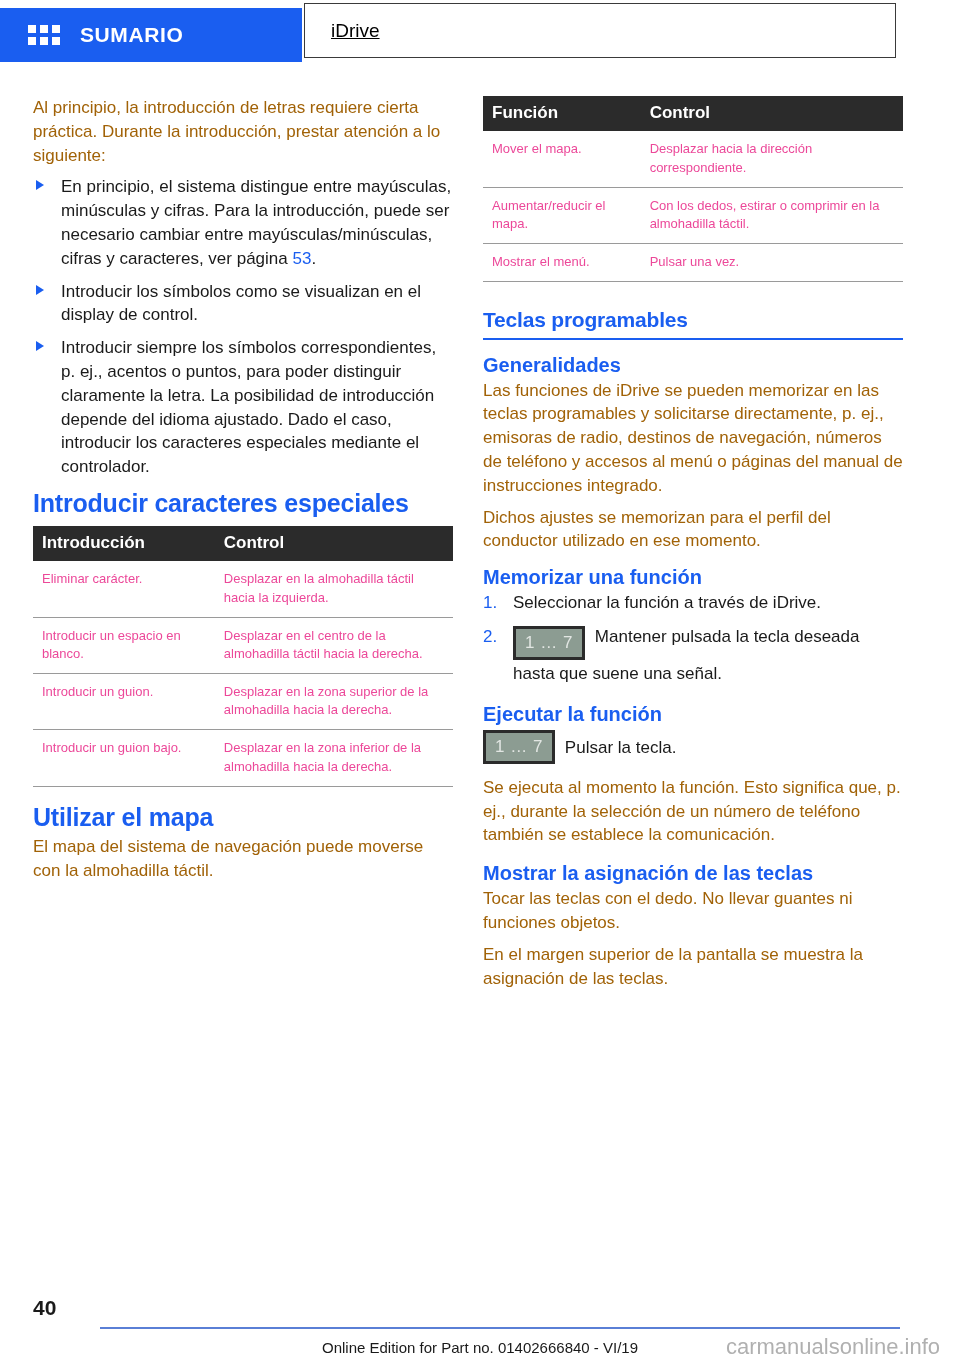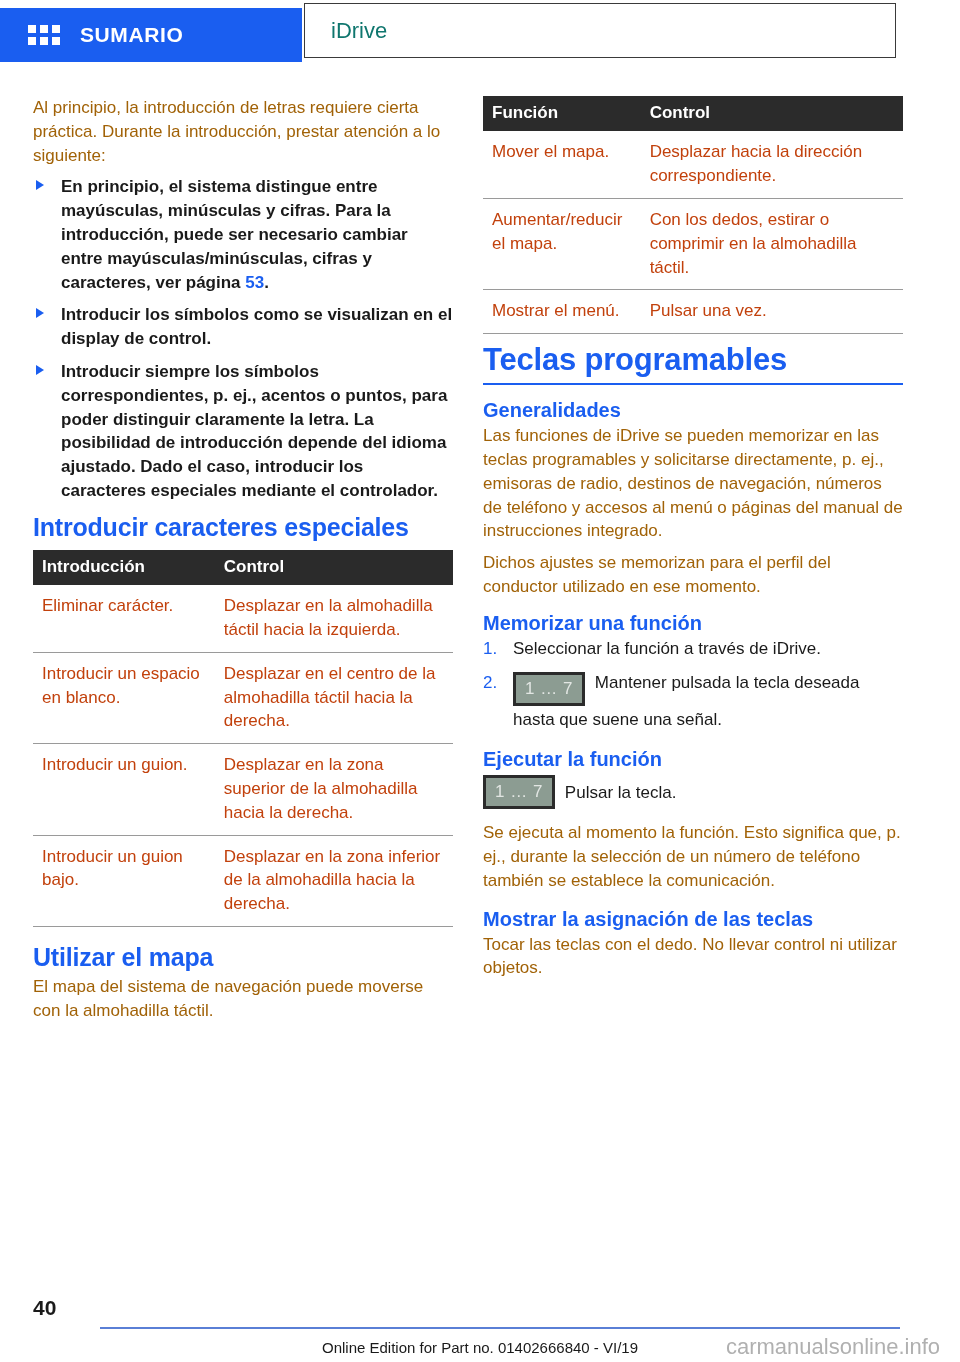--- a/index.html
+++ b/index.html
@@ -62,22 +62,23 @@
     width: 592px;
     height: 55px;
     border: 1px solid #3a3a3a;
     background: #ffffff;
     box-sizing: border-box;
     display: flex;
     align-items: center;
     padding-left: 26px;
   }
   .idrive-label {
-    font-size: 22px;
-    color: #0f766e;
+    font-size: 19px;
+    color: #000000;
+    text-decoration: underline;
   }
 
   
   .col {
     position: absolute;
     top: 96px;
     width: 420px;
   }
   .col-left  { left: 33px; }
   .col-right { left: 483px; }
@@ -109,21 +110,20 @@
     margin: 0 0 8px 0;
     color: #a16207;
   }
   .page-ref { color: #1a5ef0; }
 
   
   ul.bullets {
     list-style: none;
     margin: 6px 0 0 0;
     padding: 0;
-    font-weight: bold;
   }
   ul.bullets > li {
     position: relative;
     padding-left: 28px;
     font-size: 17px;
     line-height: 1.40;
     margin-bottom: 9px;
   }
   ul.bullets > li .tri {
     position: absolute;
@@ -189,26 +189,26 @@
   table.t thead th {
     background: #2b2b2b;
     color: #ffffff;
     font-size: 17px;
     font-weight: bold;
     text-align: left;
     padding: 7px 0 8px 9px;
     line-height: 1.2;
   }
   table.t tbody td {
-    font-size: 17px;
+    font-size: 13px;
     line-height: 1.40;
     vertical-align: top;
     padding: 9px 10px 10px 9px;
     border-bottom: 1px solid #9a9a9a;
-    color: #c2410c;
+    color: #ec4899;
   }
   table.t tbody tr:last-child td { border-bottom: 1px solid #9a9a9a; }
   .c1 { width: 43%; }
   .c2 { width: 57%; }
   .rc1 { width: 37%; }
   .rc2 { width: 63%; }
 
   
   .footer {
     position: absolute;
@@ -340,21 +340,21 @@
         <td>Aumentar/reducir el mapa.</td>
         <td>Con los dedos, estirar o comprimir en la almohadilla táctil.</td>
       </tr>
       <tr>
         <td>Mostrar el menú.</td>
         <td>Pulsar una vez.</td>
       </tr>
     </tbody>
   </table>
 
-  <h1 class="sec-title ruled" style="margin-top:8px;font-size:31px">Teclas programables</h1>
+  <h1 class="sec-title ruled" style="margin-top:26px;font-size:21px">Teclas programables</h1>
 
   <h2 class="sub-title">Generalidades</h2>
   <p class="body">Las funciones de iDrive se pueden memorizar en las teclas programables y solicitarse directamente, p. ej., emisoras de radio, destinos de navegación, números de teléfono y accesos al menú o páginas del manual de instrucciones integrado.</p>
   <p class="body">Dichos ajustes se memorizan para el perfil del conductor utilizado en ese momento.</p>
 
   <h2 class="sub-title" style="margin-top:12px">Memorizar una función</h2>
   <ol class="steps">
     <li>
       <span class="num">1.</span><span>Seleccionar la función a través de iDrive.</span>
     </li>
@@ -364,21 +364,22 @@
   </ol>
 
   <h2 class="sub-title" style="margin-top:16px">Ejecutar la función</h2>
   <div class="keyline">
     <span class="keybtn" style="vertical-align:middle">1 … 7</span>
       <span>Pulsar la tecla.</span>
   </div>
   <p class="body">Se ejecuta al momento la función. Esto significa que, p. ej., durante la selección de un número de teléfono también se establece la comunicación.</p>
 
   <h2 class="sub-title" style="margin-top:14px">Mostrar la asignación de las teclas</h2>
-  <p class="body">Tocar las teclas con el dedo. No llevar control ni utilizar objetos.</p>
+  <p class="body">Tocar las teclas con el dedo. No llevar guantes ni funciones objetos.</p>
+  <p class="body">En el margen superior de la pantalla se muestra la asignación de las teclas.</p>
 
 </div>
 
 <div class="footer">
   <div class="page-no">40</div>
   <div class="footer-rule"></div>
   <div class="edition">Online Edition for Part no. 01402666840 - VI/19</div>
   <div class="watermark">carmanualsonline.info</div>
 </div>
 

